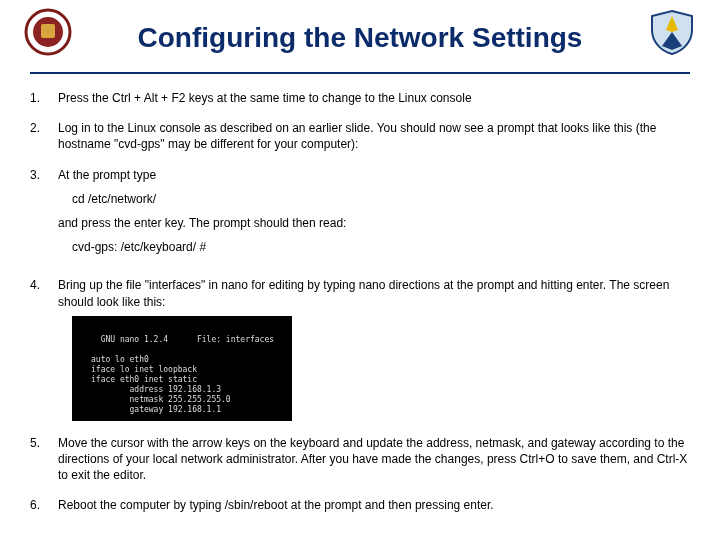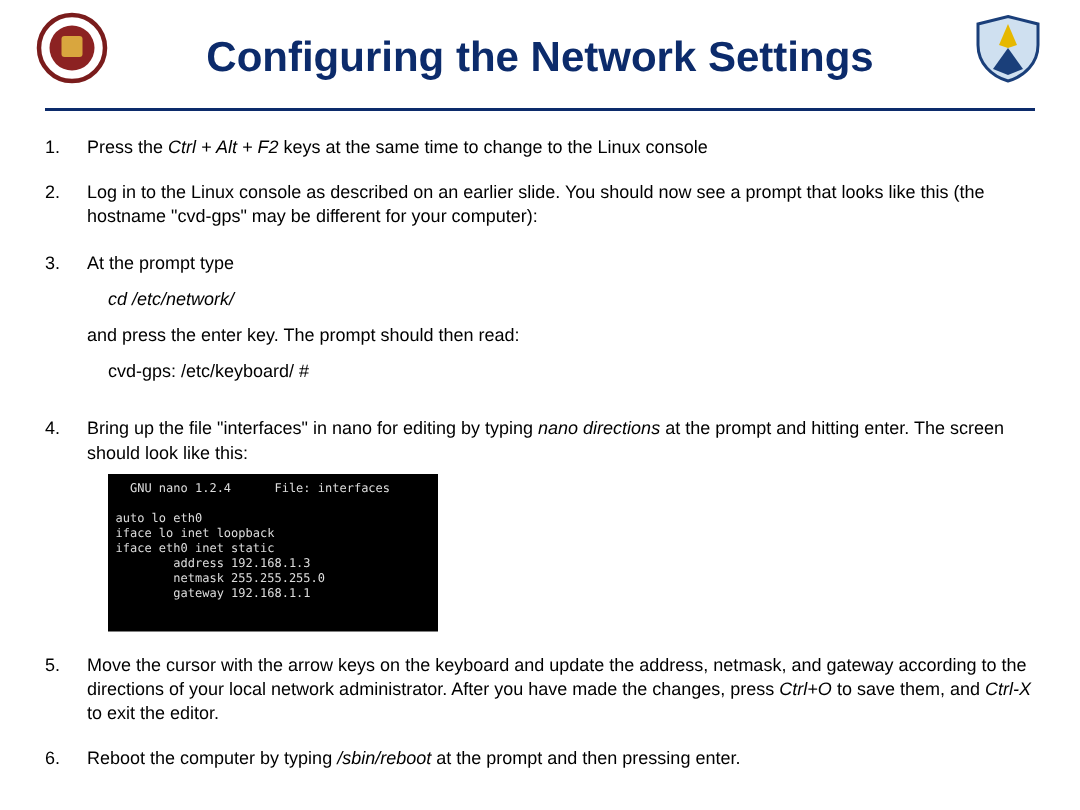--- a/index.html
+++ b/index.html
@@ -28,27 +28,27 @@
   .seal-right { right: -6px; }
   .rule { border: none; border-top: 2px solid #0c2b6b; margin-top: 4px; }
   ol.main { list-style: none; margin-top: 16px; }
   ol.main > li {
     display: flex;
     margin-bottom: 14px;
     line-height: 1.35;
   }
   ol.main > li > .num { width: 28px; flex-shrink: 0; }
   ol.main > li > .body { flex: 1; }
-  .cmd { font-style: italic; }
+  .cmd { }
   .indent { margin: 8px 0 8px 14px; }
   .term {
     background: #000; color: #ddd;
     font-family: monospace; font-size: 8px;
     width: 220px; height: 105px;
-    margin: 6px 0 0 14px; padding: 5px;
+    margin: 6px 0 0 14px; padding: 19px;
     line-height: 1.25;
     white-space: pre;
   }
   .shield-base { fill:#cfe0f0; stroke:#1a3f7a; stroke-width:2; }
 </style>
 </head>
 <body>
 
 <div class="header">
   <svg class="seal-left" viewBox="0 0 48 48">

